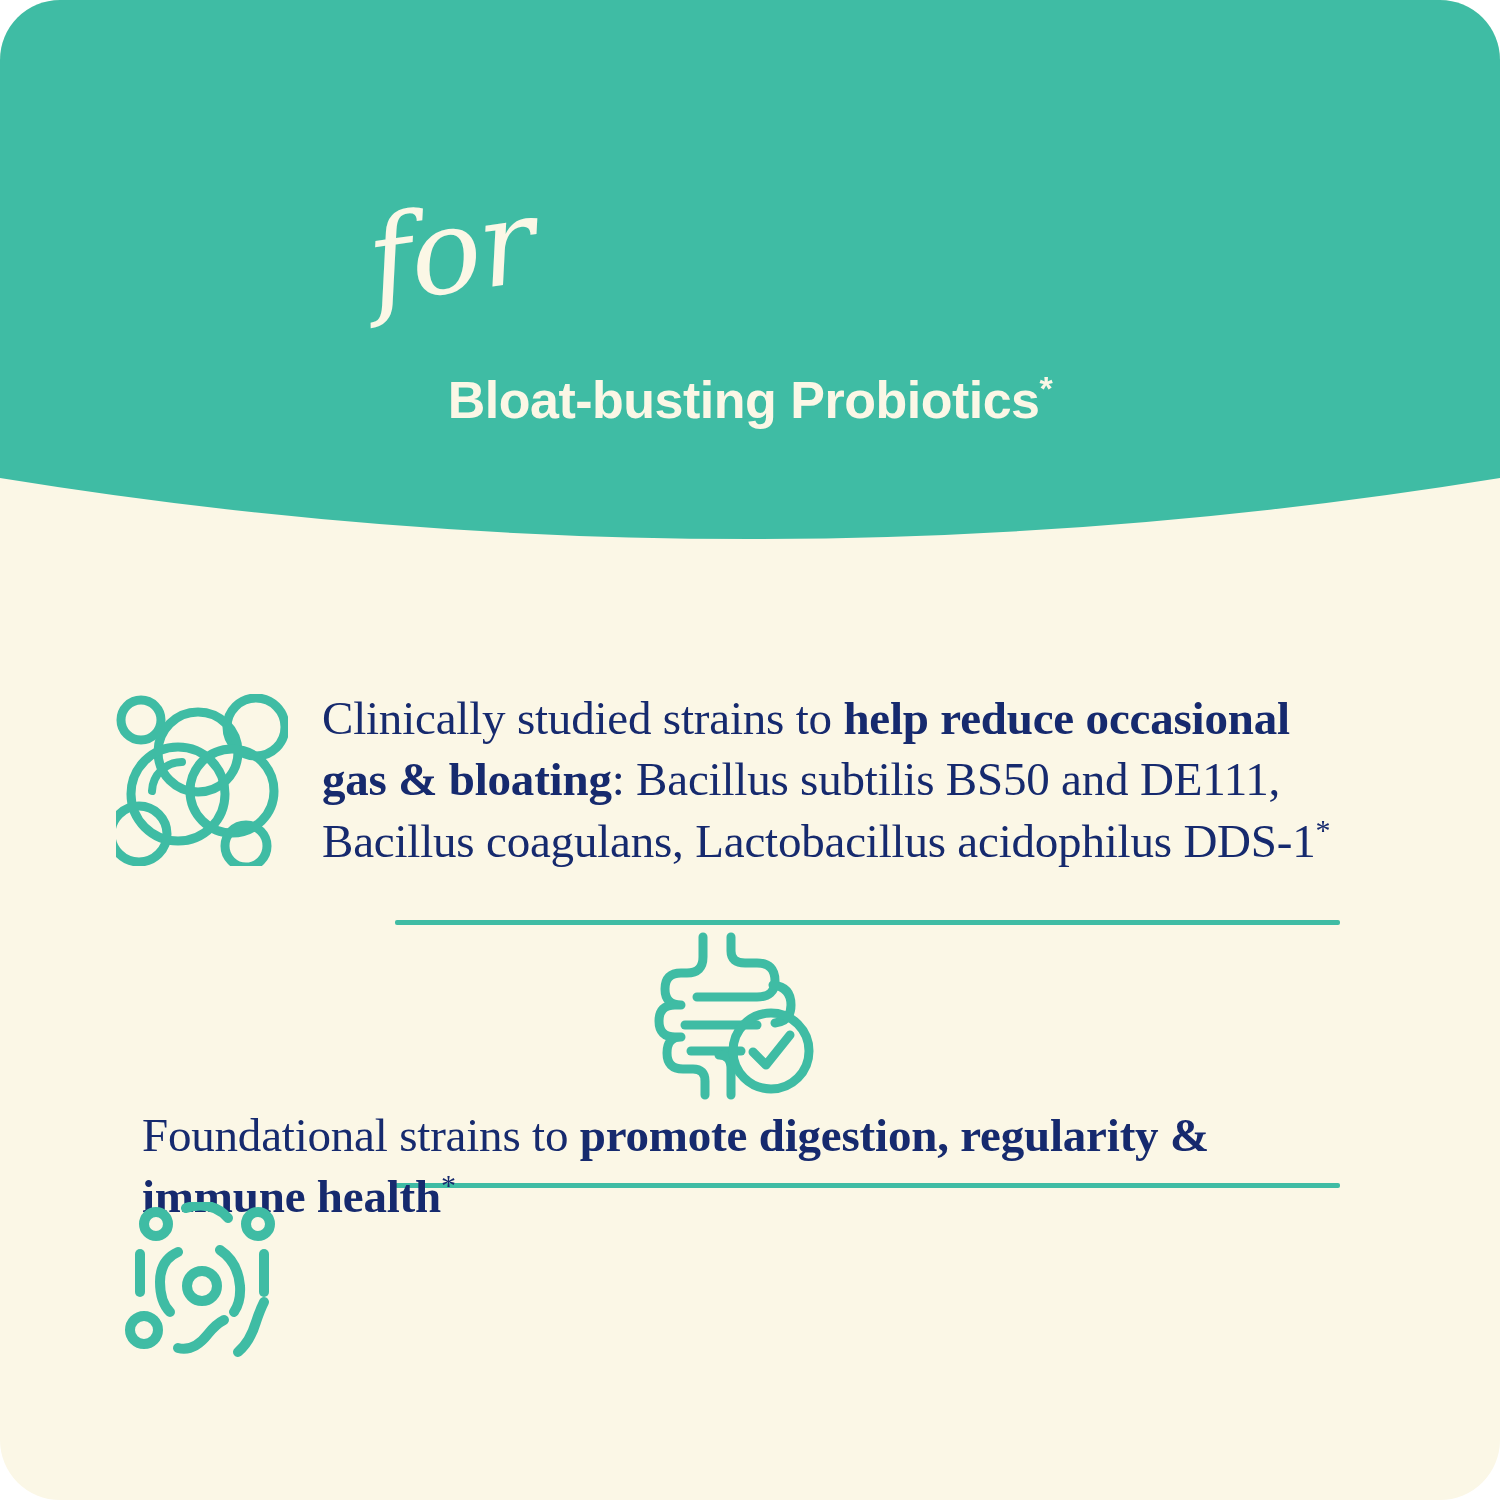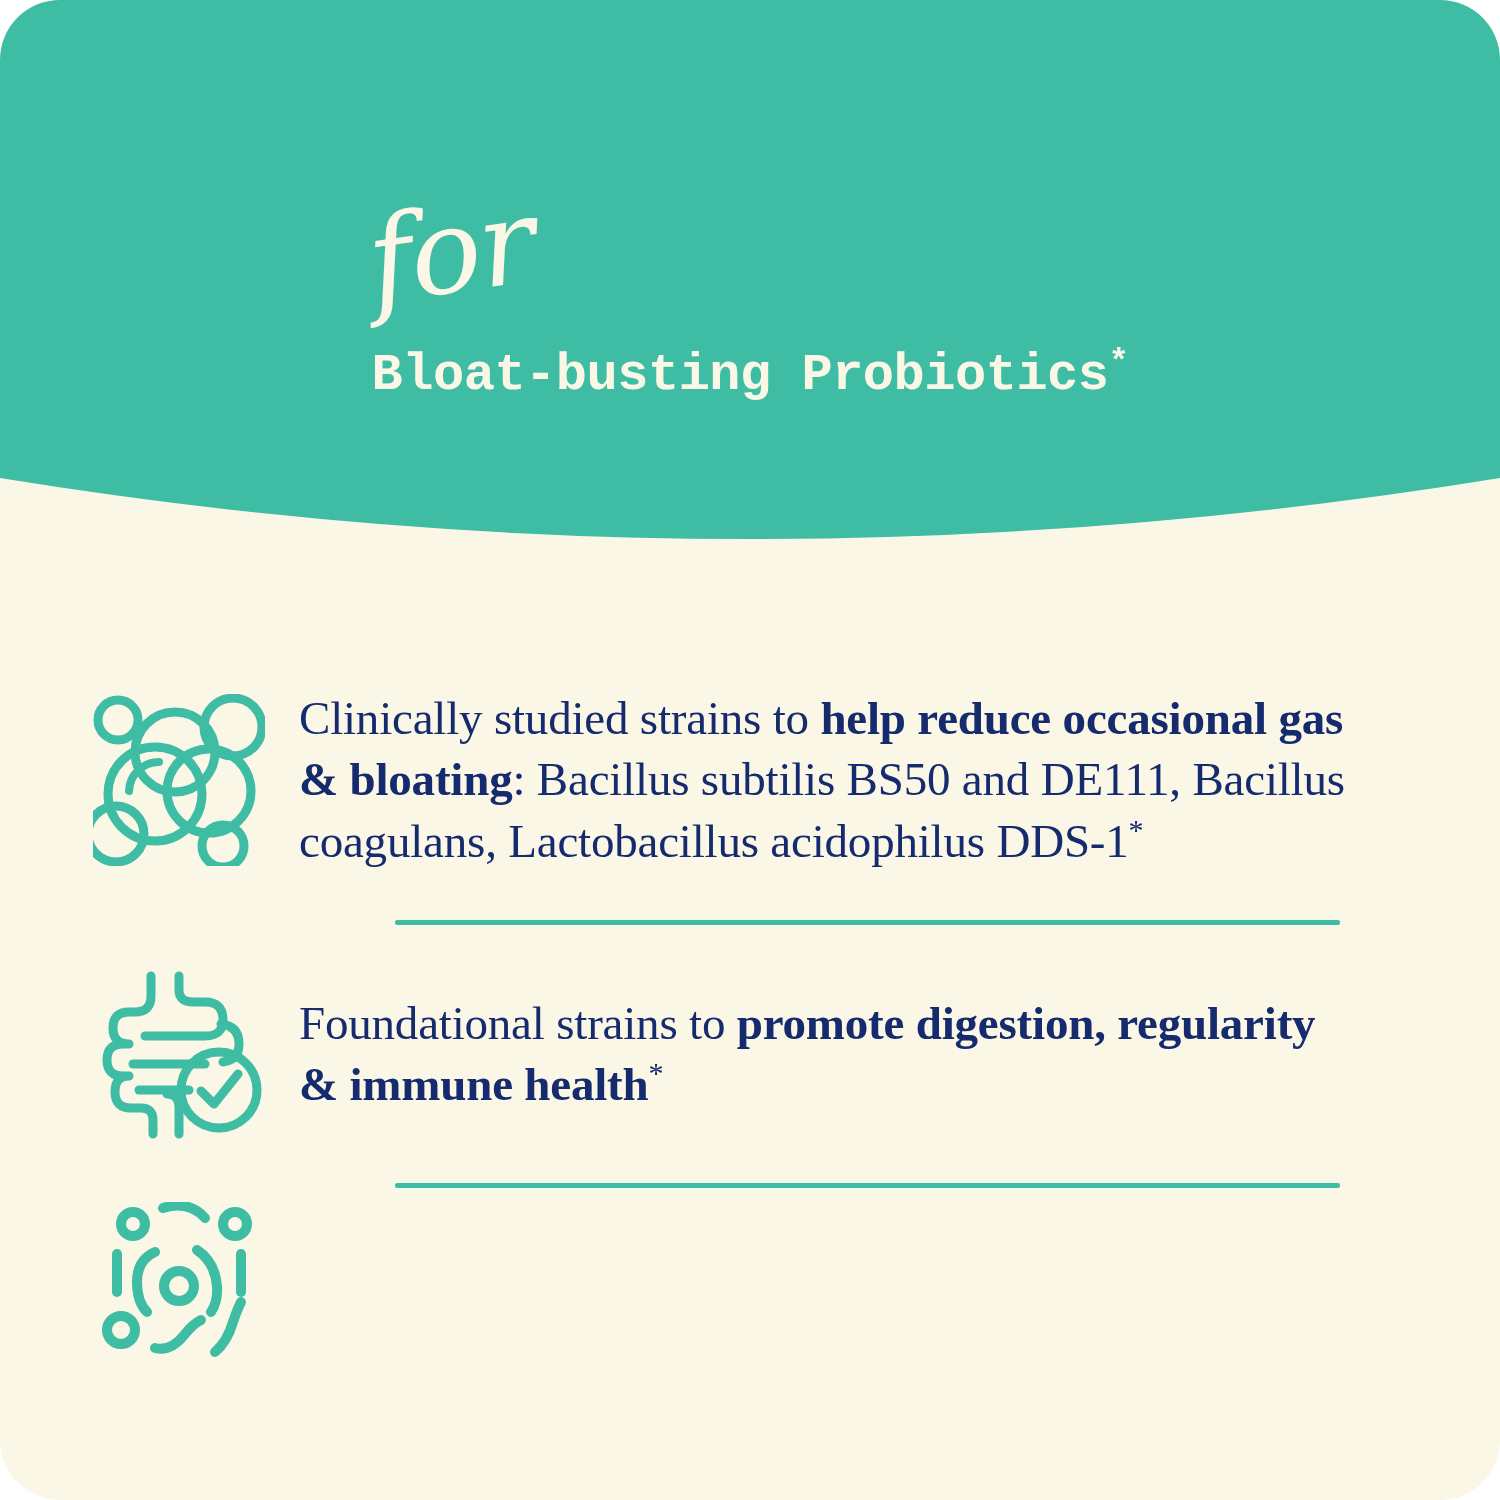--- a/index.html
+++ b/index.html
@@ -75,21 +75,22 @@
     top: -8px;
     font-family: "DejaVu Serif", serif;
     font-weight: 700;
     font-size: 218px;
     line-height: 1;
     color: #FBF7E6;
     letter-spacing: -4px;
   }
 
   .subtitle {
-    font-family: Liberation Mono, monospace;
+    margin-top: 24px;
+    font-family: Liberation Sans, sans-serif;
     font-weight: 700;
     font-size: 52px;
     line-height: 1;
     color: #FBF7E6;
     letter-spacing: -0.5px;
     white-space: nowrap;
   }
   .subtitle .star {
     font-size: 34px;
     vertical-align: super;
@@ -101,25 +102,25 @@
     position: absolute;
     left: 0;
     top: 640px;
     width: 1500px;
   }
 
   .benefit-row {
     display: flex;
     align-items: center;
     box-sizing: border-box;
-    padding-left: 89px;
+    padding-left: 112px;
     padding-right: 150px;
   }
   .benefit-row.r1 { height: 280px; }
-  .benefit-row.r2 { height: 258px; }
+  .benefit-row.r2 { height: 258px; flex-direction: column; }
   .benefit-row.r3 { height: 200px; }
 
   .benefit-icon {
     flex: 0 0 180px;
     width: 180px;
     height: 180px;
     display: flex;
     align-items: center;
     justify-content: center;
   }

